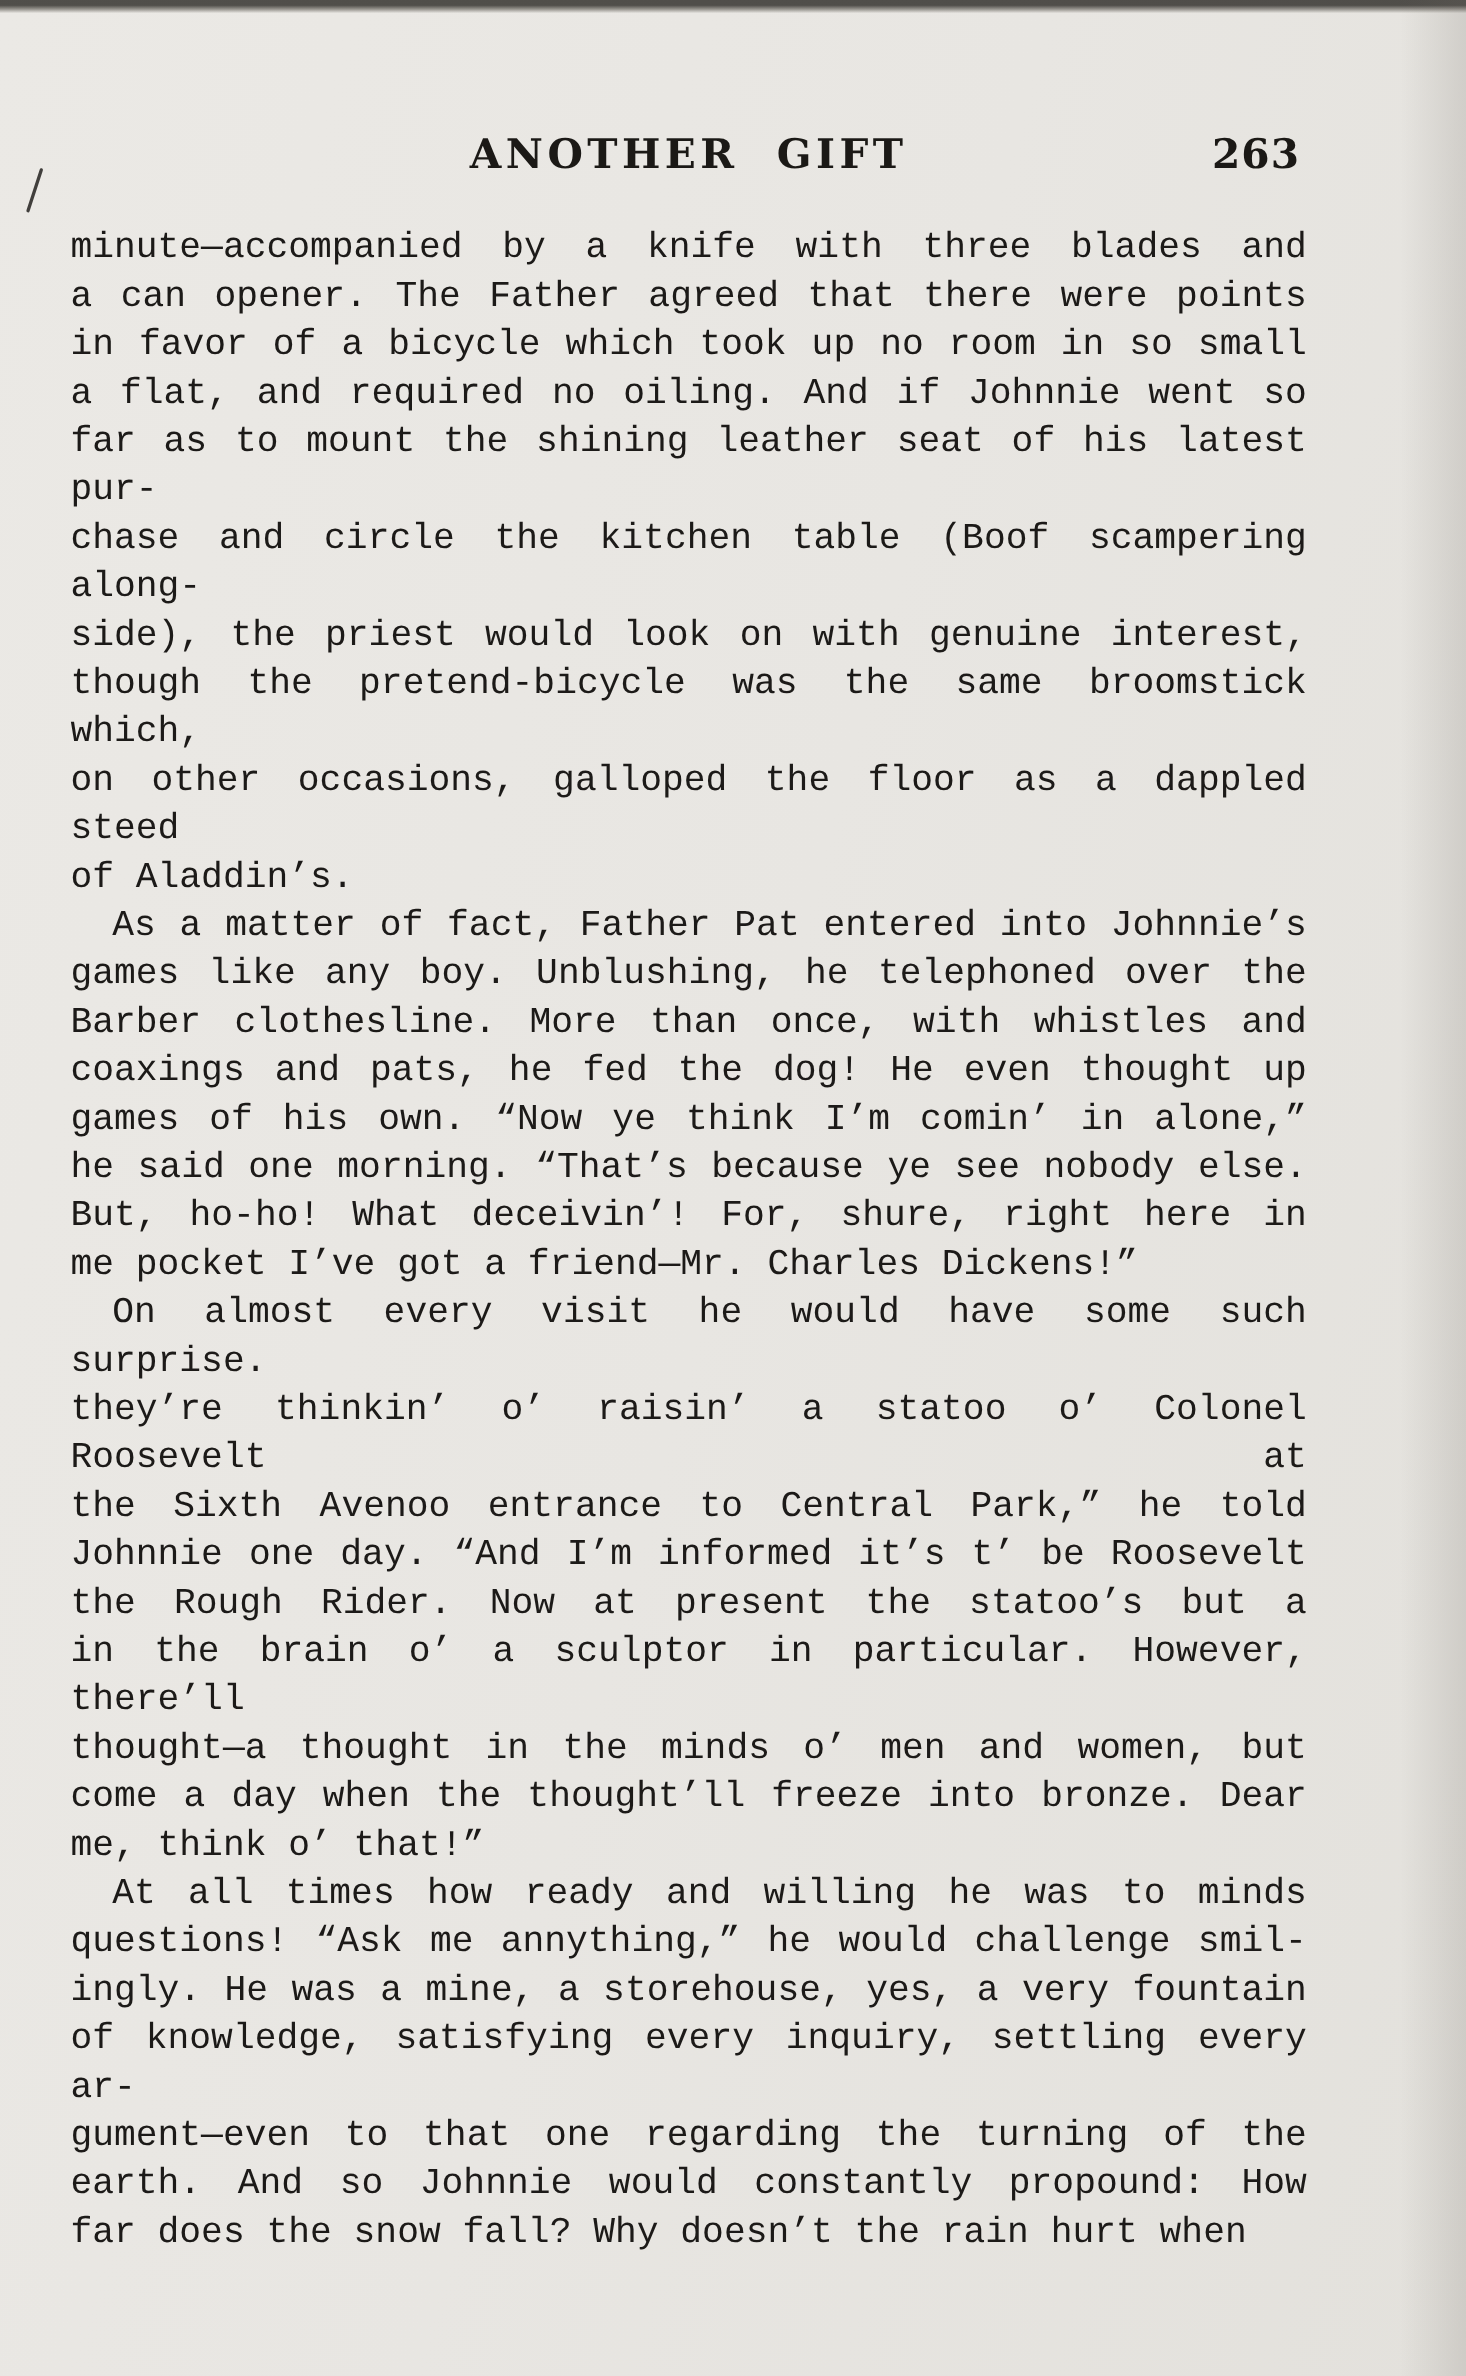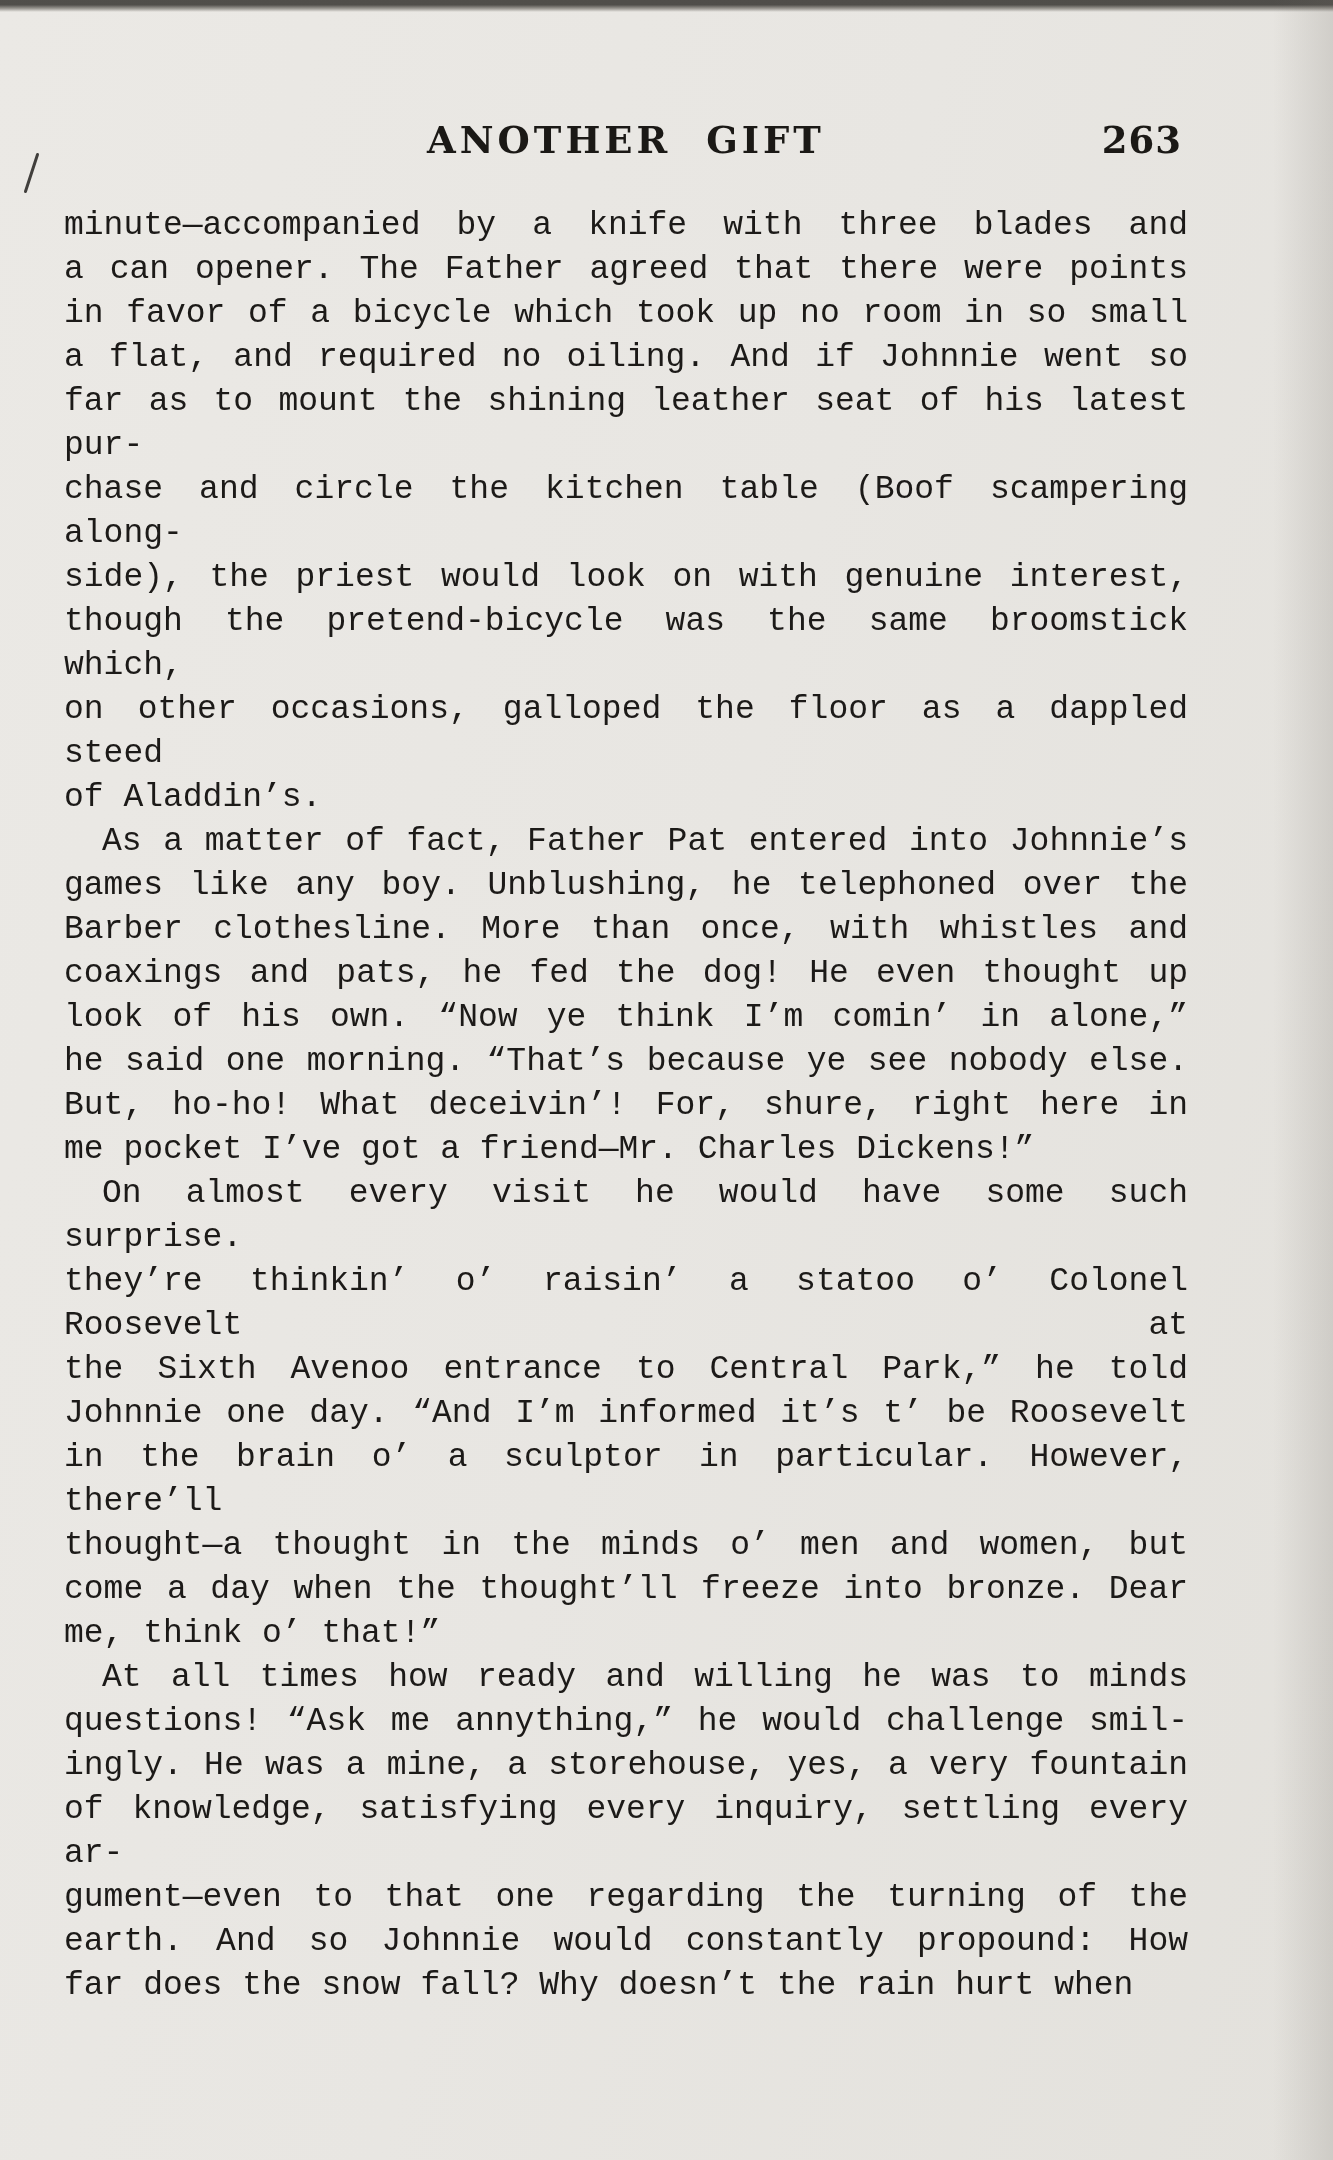--- a/index.html
+++ b/index.html
@@ -120,30 +120,31 @@
         <div class="line">side), the priest would look on with genuine interest,</div>
         <div class="line">though the pretend-bicycle was the same broomstick which,</div>
         <div class="line">on other occasions, galloped the floor as a dappled steed</div>
         <div class="line last">of Aladdin’s.</div>
       </div>
       <div class="paragraph">
         <div class="line indent">As a matter of fact, Father Pat entered into Johnnie’s</div>
         <div class="line">games like any boy.  Unblushing, he telephoned over the</div>
         <div class="line">Barber clothesline.  More than once, with whistles and</div>
         <div class="line">coaxings and pats, he fed the dog!  He even thought up</div>
-        <div class="line">look of his own.  “Now ye think I’m comin’ in alone,”</div>
+        <div class="line">games of his own.  “Now ye think I’m comin’ in alone,”</div>
         <div class="line">he said one morning.  “That’s because ye see nobody else.</div>
         <div class="line">But, ho-ho!  What deceivin’!  For, shure, right here in</div>
         <div class="line last">me pocket I’ve got a friend—Mr. Charles Dickens!”</div>
       </div>
       <div class="paragraph">
         <div class="line indent">On almost every visit he would have some such surprise.</div>
         <div class="line">they’re thinkin’ o’ raisin’ a statoo o’ Colonel Roosevelt at</div>
         <div class="line">the Sixth Avenoo entrance to Central Park,” he told</div>
         <div class="line">Johnnie one day.  “And I’m informed it’s t’ be Roosevelt</div>
+        <div class="line">the Rough Rider.  Now at present the statoo’s but a</div>
         <div class="line">in the brain o’ a sculptor in particular.  However, there’ll</div>
         <div class="line">thought—a thought in the minds o’ men and women, but</div>
         <div class="line">come a day when the thought’ll freeze into bronze.  Dear</div>
         <div class="line last">me, think o’ that!”</div>
       </div>
       <div class="paragraph">
         <div class="line indent">At all times how ready and willing he was to minds</div>
         <div class="line">questions!  “Ask me annything,” he would challenge smil-</div>
         <div class="line">ingly.  He was a mine, a storehouse, yes, a very fountain</div>
         <div class="line">of knowledge, satisfying every inquiry, settling every ar-</div>

